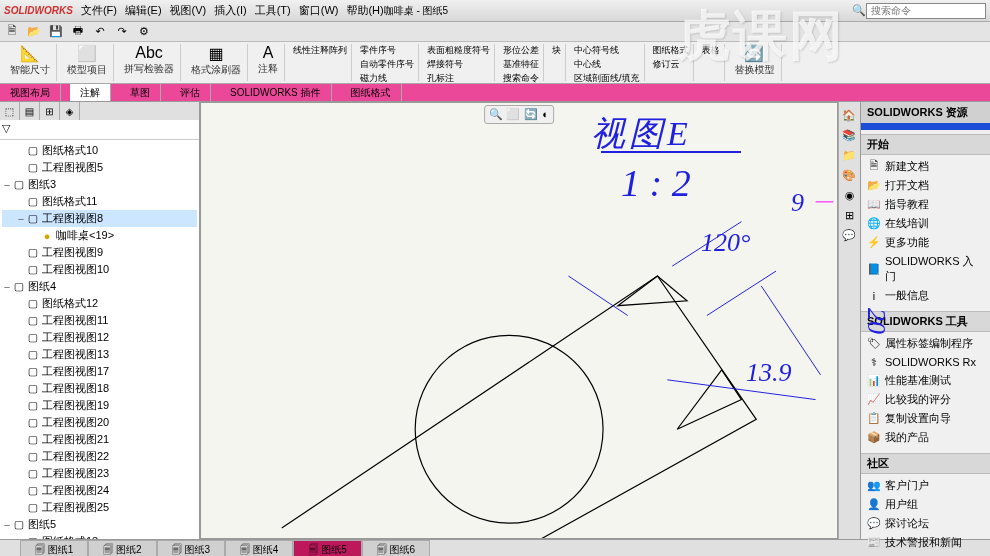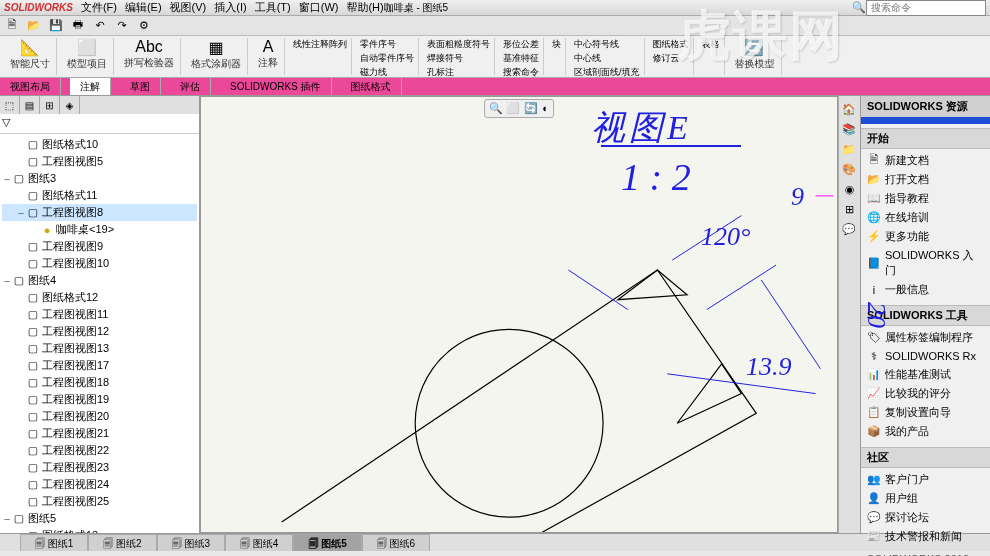--- a/index.html
+++ b/index.html
@@ -1,17 +1,17 @@
 <!DOCTYPE html>
 <html><head>
 <meta charset="utf-8">
 <style>
 * { margin: 0; padding: 0; box-sizing: border-box; font-family: "Microsoft YaHei", sans-serif; font-size: 11px; }
 body { width: 990px; height: 556px; background: #e8e8e8; overflow: hidden; position: relative; }
-.titlebar { height: 16px; background: linear-gradient(#f0f0f0, #d8d8d8); display: flex; align-items: center; padding: 0 4px; border-bottom: 1px solid #aaa; }
+.titlebar { height: 22px; background: linear-gradient(#f0f0f0, #d8d8d8); display: flex; align-items: center; padding: 0 4px; border-bottom: 1px solid #aaa; }
 .sw-logo { color: #d03030; font-weight: bold; font-style: italic; font-size: 10px; margin-right: 8px; }
 .menu { display: flex; gap: 8px; }
 .menu span { cursor: pointer; }
 .title-center { flex: 1; text-align: left; font-size: 10px; }
 .search-box { background: #fff; border: 1px solid #888; width: 120px; height: 16px; padding: 0 4px; font-size: 10px; }
 .cmdbar { height: 20px; background: #e4e4e4; border-bottom: 1px solid #bbb; display: flex; align-items: center; padding: 0 4px; gap: 6px; }
 .cmdbar .icon { width: 16px; height: 16px; display: inline-flex; align-items: center; justify-content: center; }
 .ribbon { height: 42px; background: #f0f0f0; border-bottom: 1px solid #aaa; display: flex; padding: 2px 4px; gap: 4px; }
 .ribbon-group { display: flex; flex-direction: column; align-items: center; padding: 0 6px; border-right: 1px solid #ccc; }
 .ribbon-group .icon { font-size: 16px; }
@@ -50,21 +50,21 @@
 .right-header { background: #d0d0d0; padding: 3px 6px; font-weight: bold; border-bottom: 7px solid #1d4ed8; }
 .right-section { padding: 2px 0; }
 .right-item { display: flex; align-items: center; padding: 2px 6px; gap: 4px; cursor: pointer; }
 .right-item .ri-icon { width: 14px; height: 14px; display: inline-flex; align-items: center; justify-content: center; }
 .right-subhead { background: #d8d8d8; padding: 2px 6px; font-weight: bold; margin-top: 4px; border-top: 1px solid #bbb; border-bottom: 1px solid #bbb; }
 .right-news { padding: 4px 6px; font-size: 9px; color: #555; line-height: 1.3; }
 .side-icons { width: 22px; background: #e0e0e0; border-left: 1px solid #aaa; display: flex; flex-direction: column; align-items: center; gap: 2px; padding-top: 4px; }
 .side-icons div { width: 18px; height: 18px; display: flex; align-items: center; justify-content: center; border: 1px solid transparent; }
 .bottom-tabs { height: 18px; background: #e0e0e0; display: flex; border-top: 1px solid #999; padding-left: 20px; }
 .btab { padding: 1px 14px; border: 1px solid #aaa; border-bottom: none; background: #d0d0d0; font-size: 10px; cursor: pointer; }
-.btab.active { background: #a3a3a3; font-weight: bold; }
+.btab.active { background: #be185d; }
 .watermark { position: absolute; top: 0; right: 145px; font-size: 54px; color: rgba(255,255,255,0.75); font-weight: bold; font-family: sans-serif; text-shadow: 1px 1px 2px rgba(0,0,0,0.15); z-index: 100; pointer-events: none; letter-spacing: 2px; }
 </style>
 </head>
 <body>
 
 <div class="titlebar">
   <span class="sw-logo">SOLIDWORKS</span>
   <div class="menu">
       <span>文件(F)</span>
       <span>编辑(E)</span>

